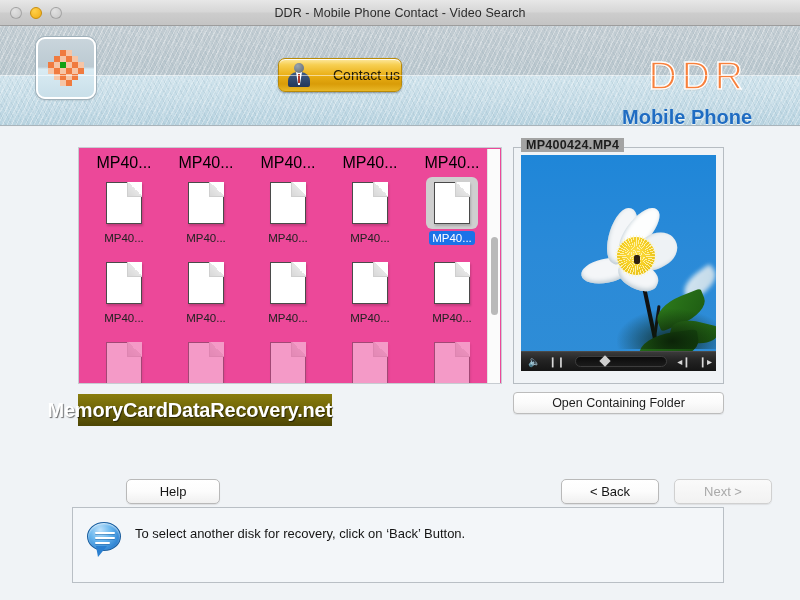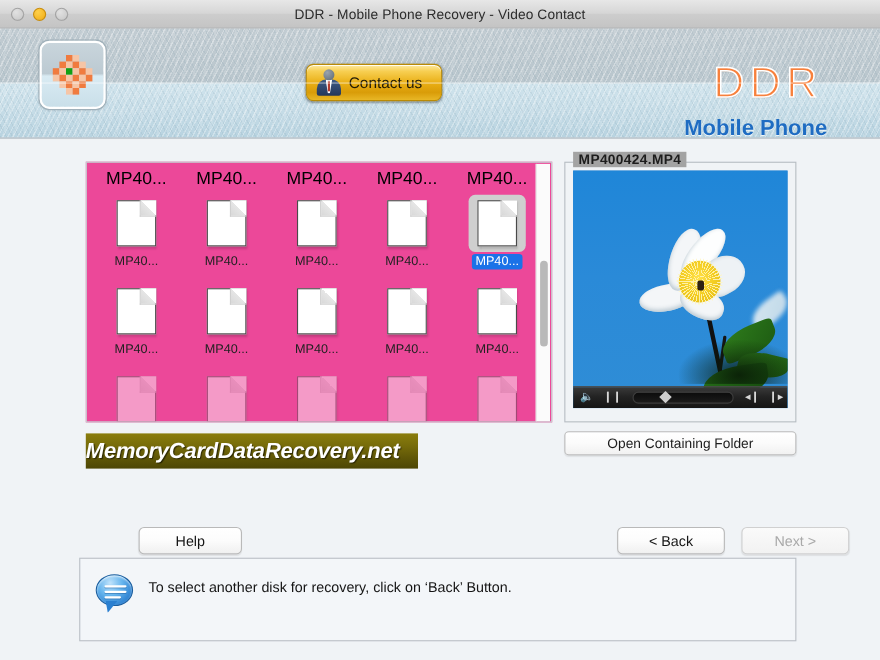--- a/index.html
+++ b/index.html
@@ -87,21 +87,21 @@
   }
   .contact-person { position:relative; width:22px; height:24px; margin-left:9px; }
   .ph-head { position:absolute; left:6px; top:0px; width:10px; height:10px; border-radius:50%;
              background: radial-gradient(circle at 35% 30%, #9aa4ae, #5b6670); }
   .ph-body { position:absolute; left:0px; top:9px; width:22px; height:15px;
              border-radius: 9px 9px 2px 2px;
              background: linear-gradient(to bottom, #3e5c86, #24375a); }
   .ph-shirt { position:absolute; left:8px; top:9px; width:6px; height:13px; background:#ffffff;
               clip-path: polygon(0 0, 100% 0, 65% 100%, 35% 100%); }
   .ph-tie  { position:absolute; left:10px; top:11px; width:2px; height:9px; background:#b03a2e; }
-  .contact-label { font-size: 14px; color: #201a06; margin-left: 7px; text-align: center; }
+  .contact-label { font-size: 14px; color: #201a06; margin-left: 23px; text-align: center; }
 
   
   .ddr {
     position: absolute; right: 52px; top: 28px;
     font-size: 39px; font-weight: normal; letter-spacing: 5px;
     color: #f7803c;
     -webkit-text-stroke: 1.4px #ffffff;
     text-shadow: 0 1px 1px rgba(120,60,20,.35);
     font-family: "Liberation Sans", sans-serif;
   }
@@ -161,23 +161,23 @@
     background: #fbfbfb; border-left: 1px solid #e4e4e4;
   }
   .vthumb {
     position:absolute; left: 3px; top: 88px; width: 7px; height: 78px;
     background: #b9b9b9; border-radius: 4px;
   }
 
   
   .mcdr-banner {
     position: absolute; left: 78px; top: 267px;
-    width: 302px; height: 32px;
+    width: 254px; height: 32px;
     background: linear-gradient(to bottom, #8a7d0d 0%, #776c0a 35%, #5f5607 70%, #4d4605 100%);
-    display:flex; align-items:center; justify-content:flex-start;font-style:italic;
+    display:flex; align-items:center; justify-content:flex-end;
   }
   .mcdr-banner span {
     font-size: 20px; font-weight: bold; color:#ffffff;
     text-shadow: 1px 1px 1px rgba(0,0,0,.55);
     letter-spacing: -.2px;
   }
 
   
   .preview-box {
     position: absolute; left: 513px; top: 20px;
@@ -321,21 +321,21 @@
 <body>
 
 <div class="window">
 
   <div class="titlebar">
     <div class="traffic">
       <span class="dot inactive"></span>
       <span class="dot amber"></span>
       <span class="dot inactive"></span>
     </div>
-    <div class="title-text">DDR - Mobile Phone Recovery - Video Contact</div>
+    <div class="title-text">DDR - Mobile Phone Contact - Video Search</div>
   </div>
 
   <div class="header">
     <div class="header-streaks"></div>
 
     <div class="app-icon">
       <div class="flower" id="flowerGlyph">
           <i style="left: 13px; top: 2px;"></i>
           <i class="pale" style="left: 19px; top: 2px;"></i>
           <i style="left: 7px; top: 8px;"></i>

